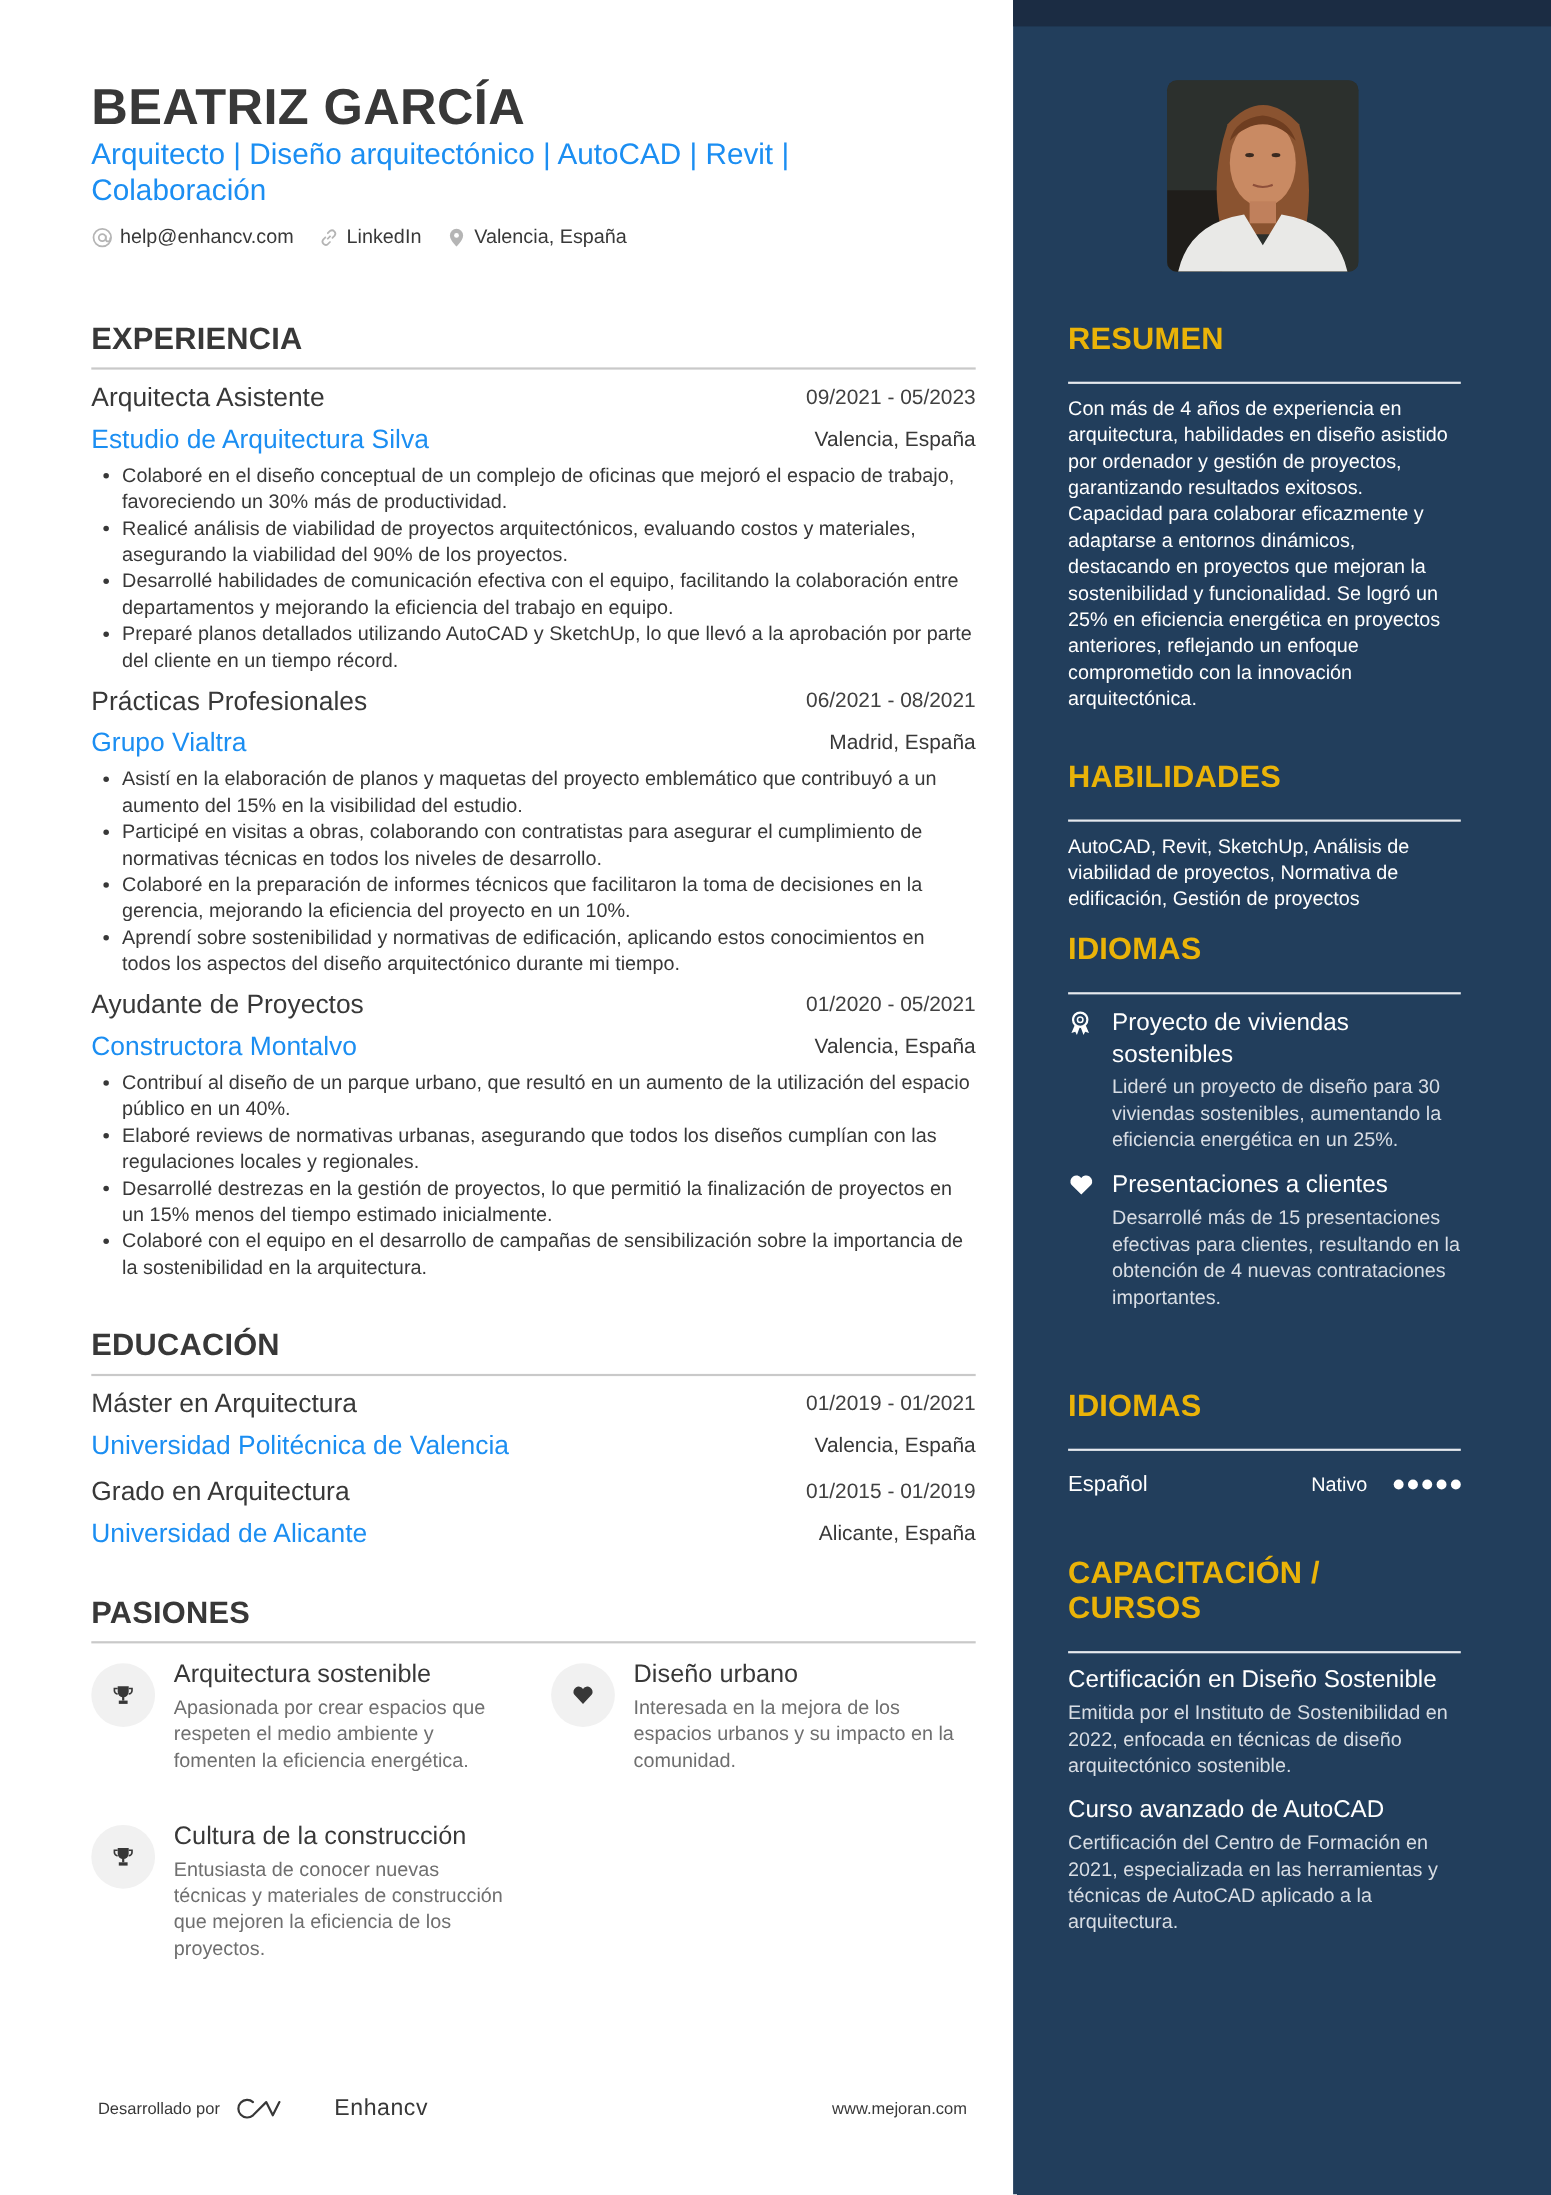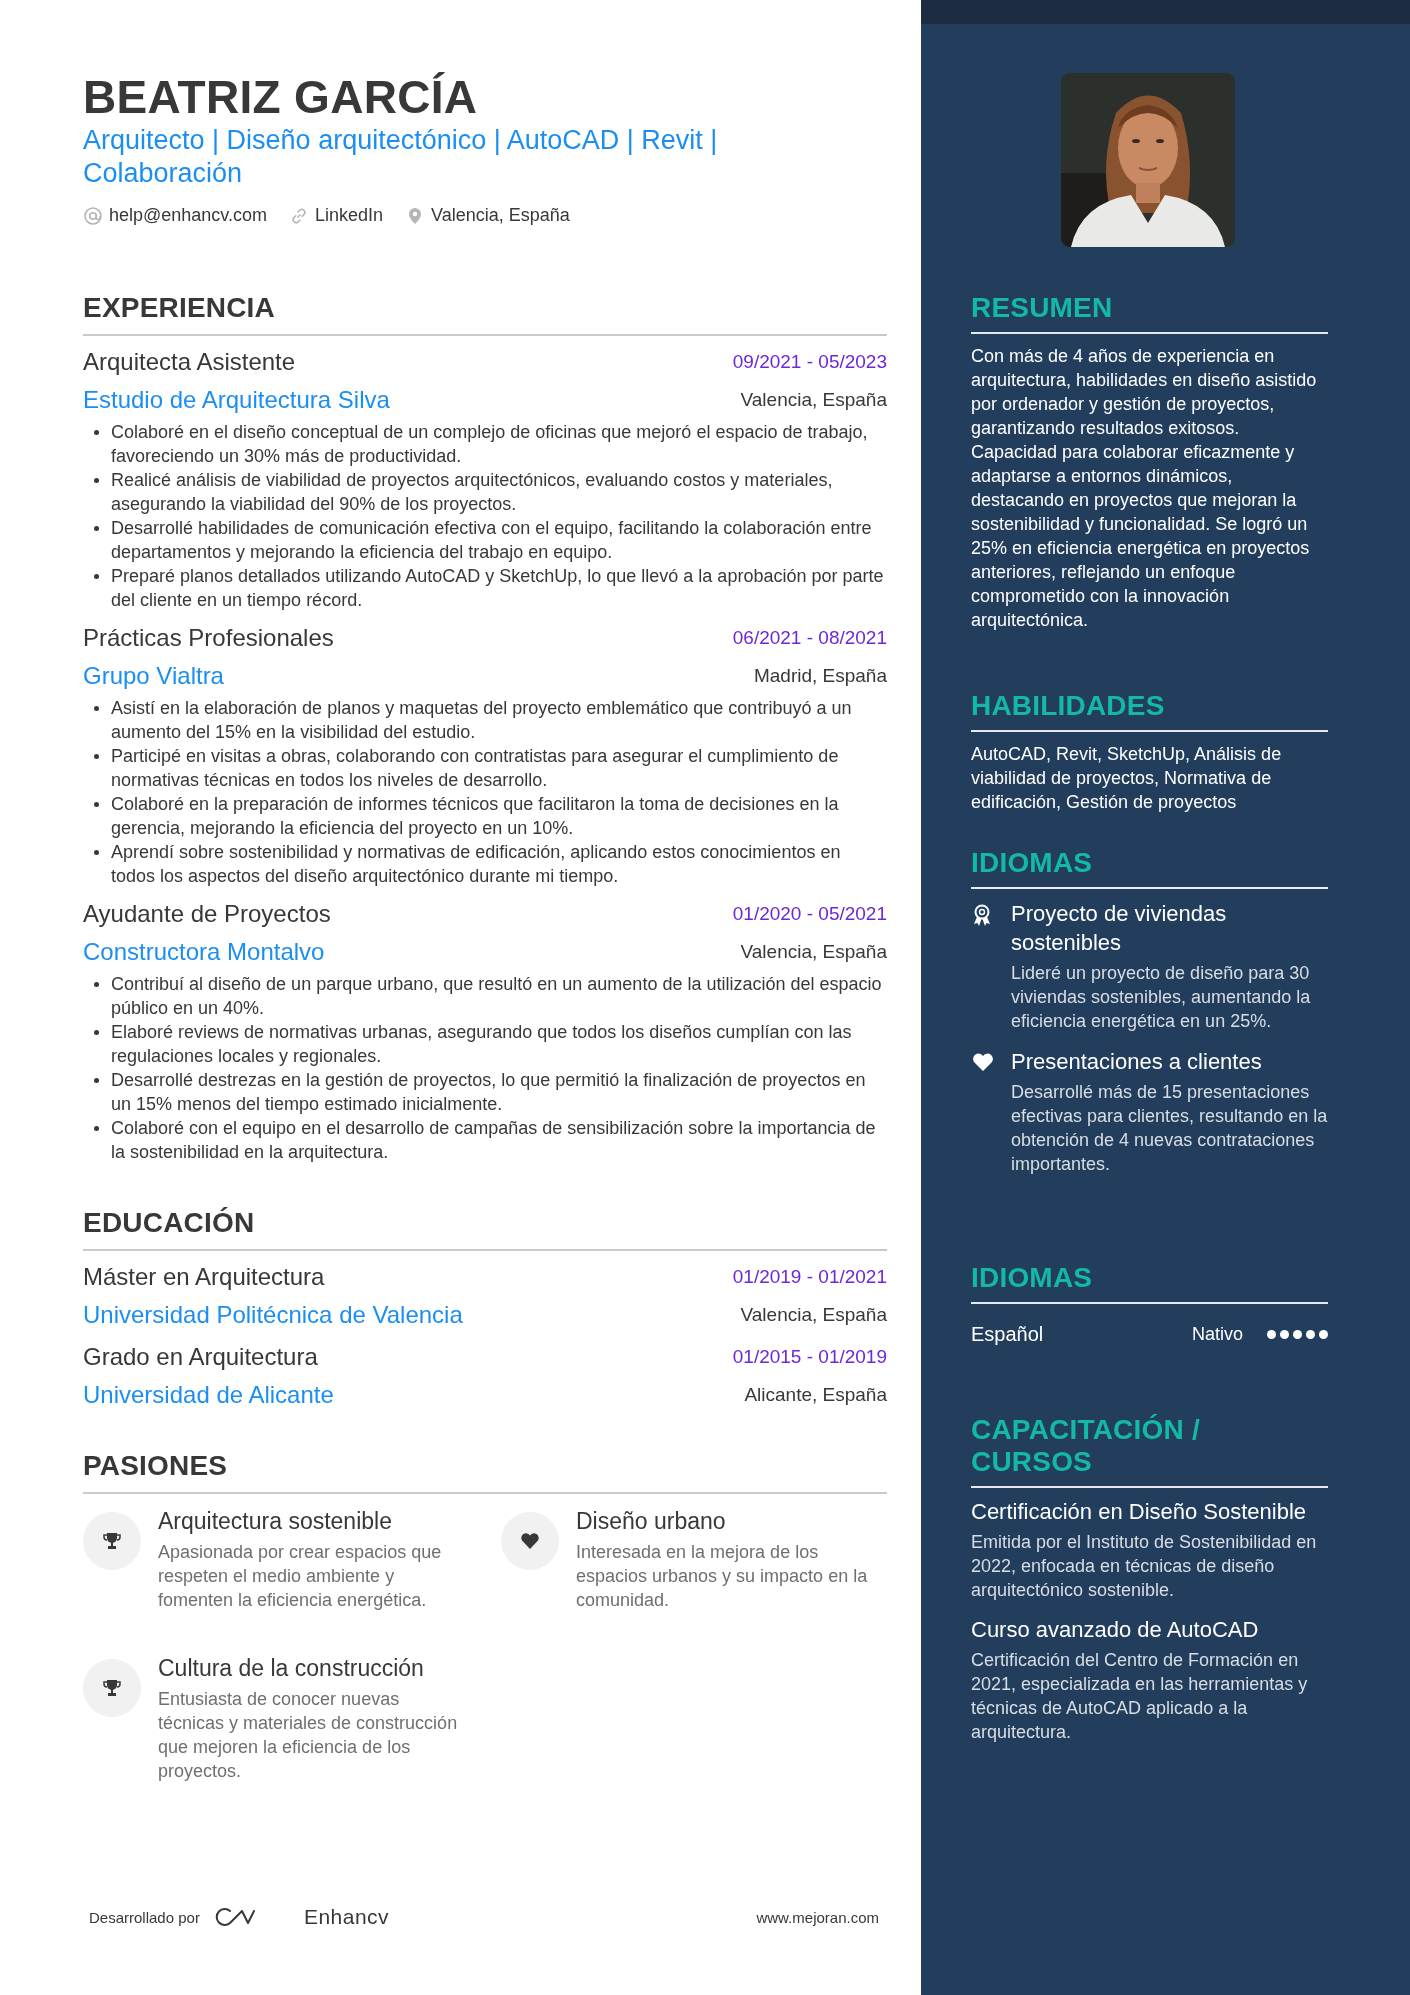--- a/index.html
+++ b/index.html
@@ -15,21 +15,21 @@
   
   .name { position: absolute; top: 70px; left: 0; font-size: 46px; font-weight: bold; color: #383838; letter-spacing: 0.3px; white-space: nowrap; }
   .headline { position: absolute; top: 124px; left: 0; width: 720px; font-size: 27px; line-height: 33px; color: #1b8ef2; }
   .contacts { position: absolute; top: 205px; left: 0; display: flex; align-items: center; font-size: 18px; color: #383838; }
   .contact { display: flex; align-items: center; margin-right: 22px; }
   .contact svg { margin-right: 6px; }
 
   
   .section-title { font-size: 28px; color: #383838; letter-spacing: 0.2px; padding-bottom: 10px; border-bottom: 2px solid #c9c9c9; margin-bottom: 6px; }
   .role { font-size: 24px; color: #383838; }
-  .dates { font-size: 19px; color: #6d28d9; }
+  .dates { font-size: 19px; color: #404040; }
   .company { font-size: 24px; color: #1b8ef2; }
   .loc { font-size: 19px; color: #383838; }
   .row1 { height: 40px; display: flex; justify-content: space-between; align-items: center; }
   .row2 { height: 36px; display: flex; justify-content: space-between; align-items: center; }
   ul.bullets { list-style: none; margin-top: 2px; }
   ul.bullets li { position: relative; padding-left: 28px; font-size: 18px; line-height: 24px; color: #383838; }
   ul.bullets li::before { content: ""; position: absolute; left: 11px; top: 10px; width: 5px; height: 5px; border-radius: 50%; background: #383838; }
 
   .exp-section { position: absolute; top: 292px; left: 0; width: 804px; }
   .job { margin-bottom: 6px; }
@@ -43,21 +43,21 @@
   .p-title { font-size: 23px; color: #383838; line-height: 30px; }
   .p-desc { font-size: 18px; color: #6f6f6f; line-height: 24px; margin-top: 4px; }
 
   .footer { position: absolute; top: 1905px; left: 0; width: 796px; display: flex; justify-content: space-between; align-items: center; }
   .footer-left { display: flex; align-items: center; font-size: 15px; color: #383838; margin-left: 6px; }
   .footer-brand { display: flex; align-items: center; margin-left: 12px; font-size: 21px; color: #383838; letter-spacing: 0.5px; gap: 36px; }
   .footer-right { font-size: 15px; color: #383838; }
 
   
   .photo { position: absolute; left: 140px; top: 73px; width: 174px; height: 174px; border-radius: 9px; overflow: hidden; background: #2c302d; }
-  .s-title { font-size: 28px; color: #14b8a6; padding-bottom: 8px; border-bottom: 2px solid #e6e9ee; margin-bottom: 10px; letter-spacing: 0.2px; }
+  .s-title { font-size: 28px; color: #eab308; padding-bottom: 23px; border-bottom: 2px solid #e6e9ee; margin-bottom: 10px; letter-spacing: 0.2px; }
   .s-text { font-size: 18px; line-height: 24px; color: #ffffff; }
   .s-sec { position: absolute; left: 0; width: 357px; }
 
   .ach { display: flex; margin-bottom: 10px; }
   .ach-icon { width: 40px; flex-shrink: 0; padding-top: 4px; }
   .ach-title { font-size: 22px; line-height: 29px; color: #ffffff; }
   .ach-desc { font-size: 18px; line-height: 24px; color: #d8dde4; margin-top: 4px; }
 
   .lang { display: flex; align-items: center; height: 40px; }
   .lang-name { font-size: 20px; color: #ffffff; flex: 1; }

